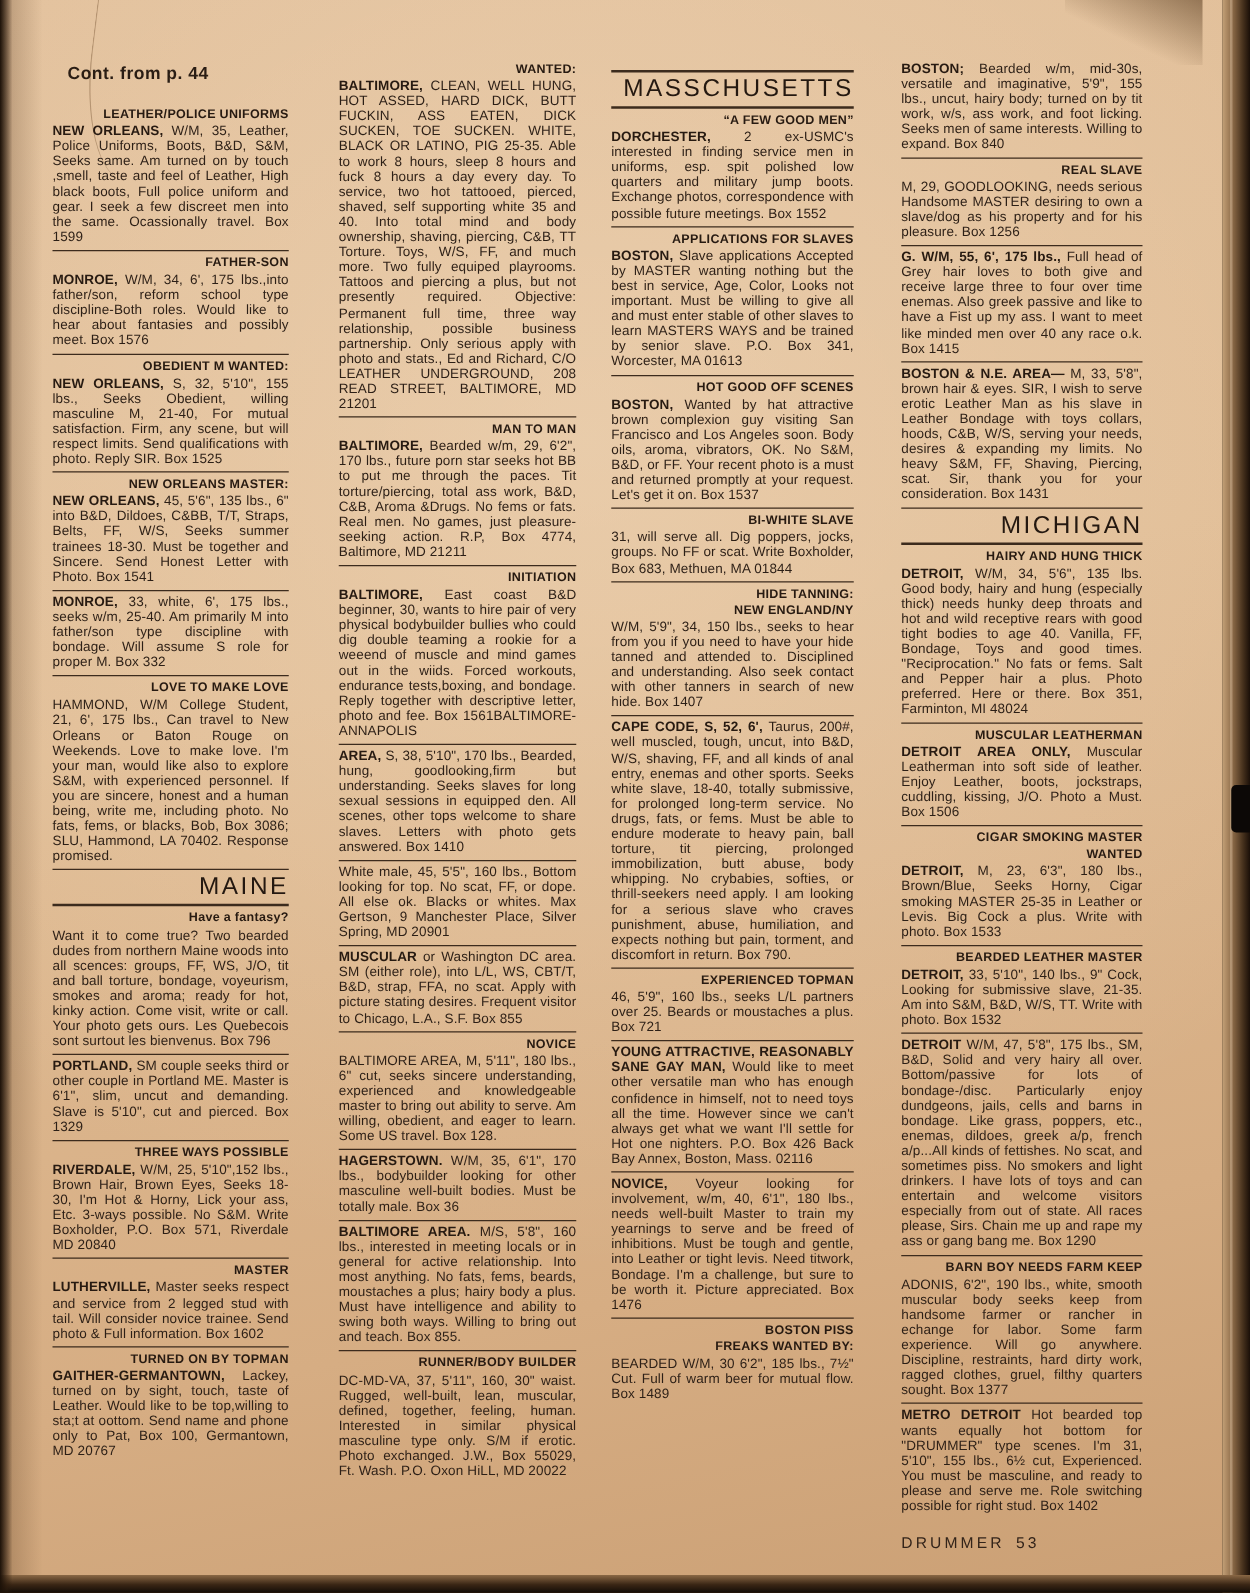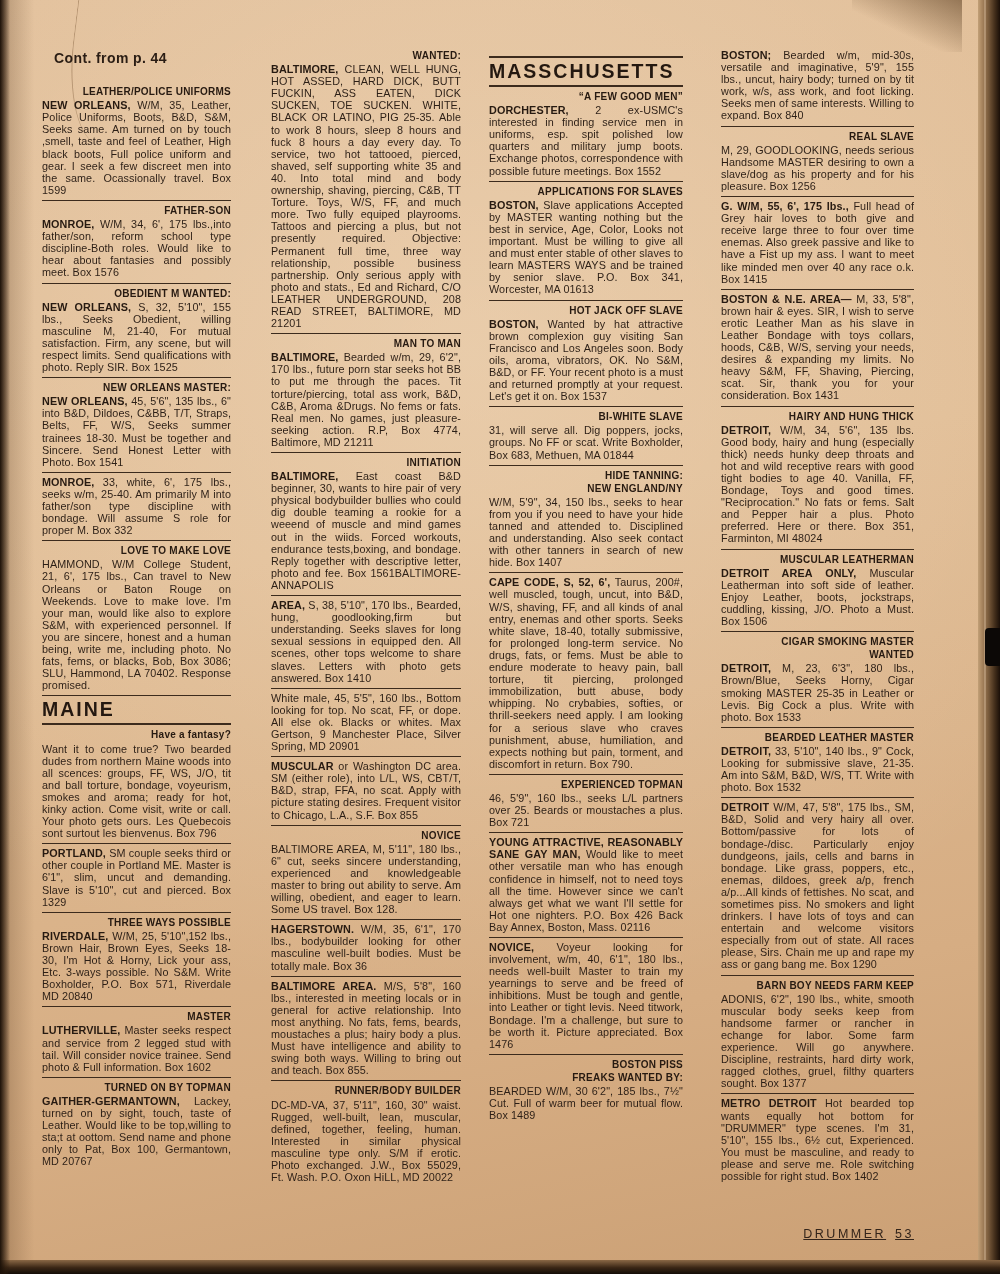--- a/index.html
+++ b/index.html
@@ -71,33 +71,32 @@
   .ad{padding:3px 0 4px;border-bottom:1.5px solid var(--rule);}
   .ad:last-child{border-bottom:none;}
   .ad-header{
     font-weight:bold;text-align:right;font-size:10px;
     letter-spacing:0.25px;margin:1px 0 1px;color:#271a11;
   }
   .ad-body{margin:0;}
   .lead{font-weight:bold;color:#271a11;}
 
   .state-header{
-    font-weight:bold;font-size:19.5px;line-height:22px;
-    text-align:left;letter-spacing:2px;
+    font-weight:normal;font-size:19.5px;line-height:22px;
+    text-align:right;letter-spacing:2px;
     padding:2px 0 3px;margin:0;
     border-bottom:2.5px solid var(--rule);
     color:#241810;
   }
   .col > .state-header:first-child{border-top:2.5px solid var(--rule);}
 
   .footer{
     position:absolute;left:721px;top:1227px;width:193px;
-    text-align:right;font-size:12.5px;letter-spacing:2.5px;
+    text-align:left;font-size:12.5px;letter-spacing:2.5px;
     color:#33241a;
-    text-decoration:underline;
   }
   .footer .pageno{margin-left:9px;}
 </style>
 </head>
 <body>
 
 <div class="page">
   <div class="paper">
     <div class="crease"></div>
     <div class="corner-tr"></div>
@@ -189,21 +188,21 @@
         <div class="state-header">MASSCHUSETTS</div>
         <article class="ad">
           <div class="ad-header">“A FEW GOOD MEN”</div>
           <p class="ad-body"><b class="lead">DORCHESTER,</b> <span>2 ex-USMC's interested in finding service men in uniforms, esp. spit polished low quarters and military jump boots. Exchange photos, correspondence with possible future meetings. Box 1552</span></p>
         </article>
         <article class="ad">
           <div class="ad-header">APPLICATIONS FOR SLAVES</div>
           <p class="ad-body"><b class="lead">BOSTON,</b> <span>Slave applications Accepted by MASTER wanting nothing but the best in service, Age, Color, Looks not important. Must be willing to give all and must enter stable of other slaves to learn MASTERS WAYS and be trained by senior slave. P.O. Box 341, Worcester, MA 01613</span></p>
         </article>
         <article class="ad">
-          <div class="ad-header">HOT JACK OFF SLAVE</div>
+          <div class="ad-header">HOT GOOD OFF SCENES</div>
           <p class="ad-body"><b class="lead">BOSTON,</b> <span>Wanted by hat attractive brown complexion guy visiting San Francisco and Los Angeles soon. Body oils, aroma, vibrators, OK. No S&amp;M, B&amp;D, or FF. Your recent photo is a must and returned promptly at your request. Let's get it on. Box 1537</span></p>
         </article>
         <article class="ad">
           <div class="ad-header">BI-WHITE SLAVE</div>
           <p class="ad-body"><span>31, will serve all. Dig poppers, jocks, groups. No FF or scat. Write Boxholder, Box 683, Methuen, MA 01844</span></p>
         </article>
         <article class="ad">
           <div class="ad-header">HIDE TANNING:</div>
           <div class="ad-header">NEW ENGLAND/NY</div>
           <p class="ad-body"><span>W/M, 5'9", 34, 150 lbs., seeks to hear from you if you need to have your hide tanned and attended to. Disciplined and understanding. Also seek contact with other tanners in search of new hide. Box 1407</span></p>
@@ -234,20 +233,21 @@
         <article class="ad">
           <div class="ad-header">REAL SLAVE</div>
           <p class="ad-body"><span>M, 29, GOODLOOKING, needs serious Handsome MASTER desiring to own a slave/dog as his property and for his pleasure. Box 1256</span></p>
         </article>
         <article class="ad">
           <p class="ad-body"><b class="lead">G. W/M, 55, 6', 175 lbs.,</b> <span>Full head of Grey hair loves to both give and receive large three to four over time enemas. Also greek passive and like to have a Fist up my ass. I want to meet like minded men over 40 any race o.k. Box 1415</span></p>
         </article>
         <article class="ad">
           <p class="ad-body"><b class="lead">BOSTON &amp; N.E. AREA—</b> <span>M, 33, 5'8", brown hair &amp; eyes. SIR, I wish to serve erotic Leather Man as his slave in Leather Bondage with toys collars, hoods, C&amp;B, W/S, serving your needs, desires &amp; expanding my limits. No heavy S&amp;M, FF, Shaving, Piercing, scat. Sir, thank you for your consideration. Box 1431</span></p>
         </article>
+        <div class="state-header">MICHIGAN</div>
         <article class="ad">
           <div class="ad-header">HAIRY AND HUNG THICK</div>
           <p class="ad-body"><b class="lead">DETROIT,</b> <span>W/M, 34, 5'6", 135 lbs. Good body, hairy and hung (especially thick) needs hunky deep throats and hot and wild receptive rears with good tight bodies to age 40. Vanilla, FF, Bondage, Toys and good times. "Reciprocation." No fats or fems. Salt and Pepper hair a plus. Photo preferred. Here or there. Box 351, Farminton, MI 48024</span></p>
         </article>
         <article class="ad">
           <div class="ad-header">MUSCULAR LEATHERMAN</div>
           <p class="ad-body"><b class="lead">DETROIT AREA ONLY,</b> <span>Muscular Leatherman into soft side of leather. Enjoy Leather, boots, jockstraps, cuddling, kissing, J/O. Photo a Must. Box 1506</span></p>
         </article>
         <article class="ad">
           <div class="ad-header">CIGAR SMOKING MASTER</div>

